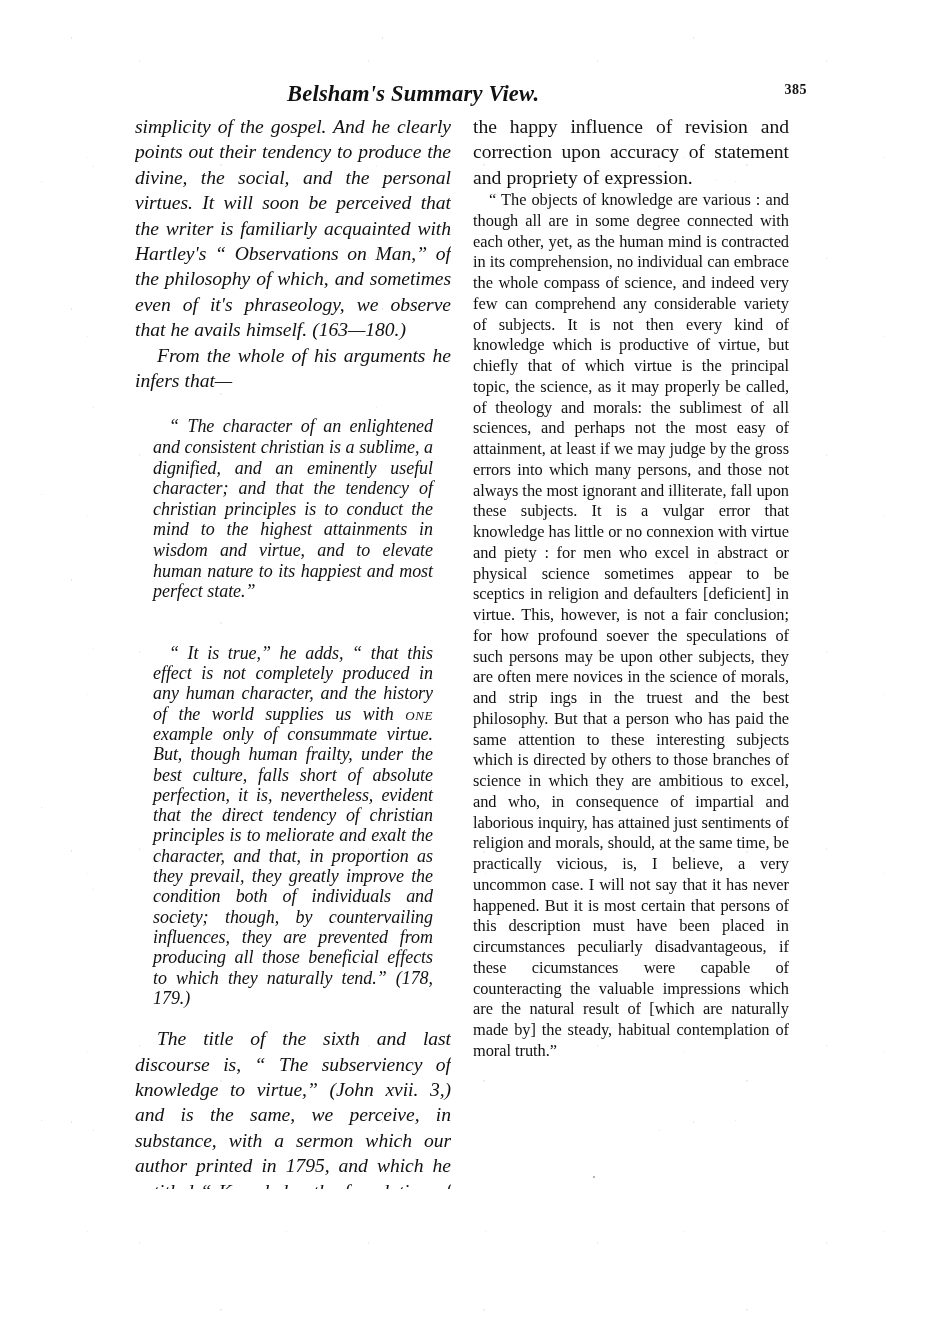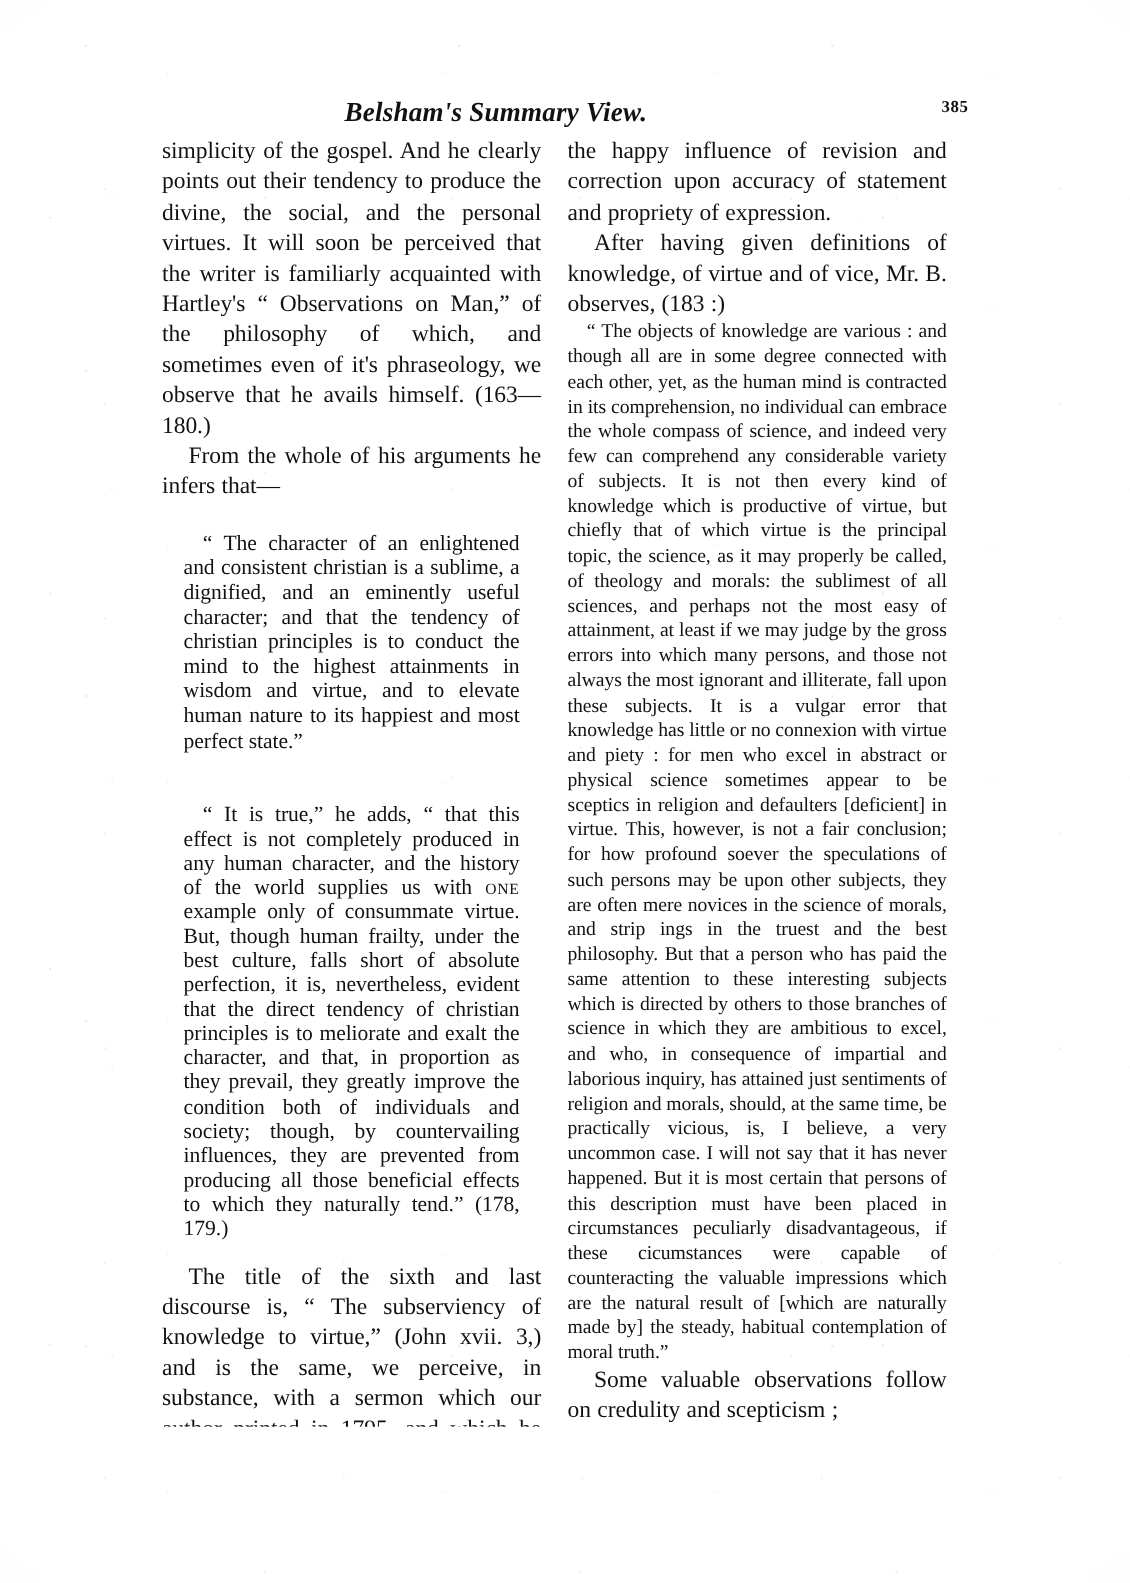--- a/index.html
+++ b/index.html
@@ -79,21 +79,21 @@
     width: 676px;
     height: 1075px;
   }
   .col {
     position: absolute;
     top: 0;
     width: 316px;
     height: 1075px;
     overflow: hidden;
   }
-  .col-left  { left: 0; }
+  .col-left  { left: 0; font-style: italic; }
   .col-right { left: 338px; }
 
   
   .p {
     margin: 0;
     text-align: justify;
     font-size: 19.6px;
     line-height: 25.4px;
     letter-spacing: -0.05px;
     word-spacing: .4px;
@@ -164,24 +164,22 @@
       <p class="q tight"><span>“ It is true,” he adds, “ that this effect is not completely produced in any human character, and the history of the world supplies us with </span><span class="sc">one</span><span> example only of consummate virtue. But, though human frailty, under the best culture, falls short of absolute perfection, it is, nevertheless, evident that the direct tendency of christian principles is to meliorate and exalt the character, and that, in proportion as they prevail, they greatly improve the condition both of individuals and society; though, by countervailing influences, they are prevented from producing all those beneficial effects to which they naturally tend.” (178, 179.)</span></p>
 
       <p class="p indent">The title of the sixth and last discourse is, “ The subserviency of knowledge to virtue,” (John xvii. 3,) and is the same, we perceive, in substance, with a sermon which our author printed in 1795, and which he entitled “ Knowledge the foundation of Virtue:” he appears, however, with superior advantage in the present publication of it ; and some of our readers will, probably, be gratified and instructed by comparing for themselves, the two compositions, and by observing</p>
 
     </div>
 
     <div class="col col-right">
 
       <p class="p noindent">the happy influence of revision and correction upon accuracy of statement and propriety of expression.</p>
 
-      <p class="p indent">After having given definitions of knowledge, of virtue and of vice, Mr. B. observes, (183 :)</p>
 
       <p class="qr"><span>“ The objects of knowledge are various : and though all are in some degree connected with each other, yet, as the human mind is contracted in its comprehension, no individual can embrace the whole compass of science, and indeed very few can comprehend any considerable variety of subjects. It is not then every kind of knowledge which is productive of virtue, but chiefly that of which virtue is the principal topic, the science, as it may properly be called, of theology and morals: the sublimest of all sciences, and perhaps not the most easy of attainment, at least if we may judge by the gross errors into which many persons, and those not always the most ignorant and illiterate, fall upon these subjects. It is a vulgar error that knowledge has little or no connexion with virtue and piety : for men who excel in abstract or physical science sometimes appear to be sceptics in religion and defaulters [</span><span class="it">deficient</span><span>] in virtue. This, however, is not a fair conclusion; for how profound soever the speculations of such persons may be upon other subjects, they are often mere novices in the science of morals, and strip ings in the truest and the best philosophy. But that a person who has paid the same attention to these interesting subjects which is directed by others to those branches of science in which they are ambitious to excel, and who, in consequence of impartial and laborious inquiry, has attained just sentiments of religion and morals, should, at the same time, be practically vicious, is, I believe, a very uncommon case. I will not say that it has never happened. But it is most certain that persons of this description must have been placed in circumstances peculiarly disadvantageous, if these cicumstances were capable of counteracting the valuable impressions which are the natural result of [</span><span class="it">which are naturally made by</span><span>] the steady, habitual contemplation of moral truth.”</span></p>
 
-      <p class="p indent">Some valuable observations follow on credulity and scepticism ;</p>
 
       <span class="dotmark" style="left:120px; top:1062px;"></span>
 
     </div>
 
   </div>
 </div>
 
 </body></html>

